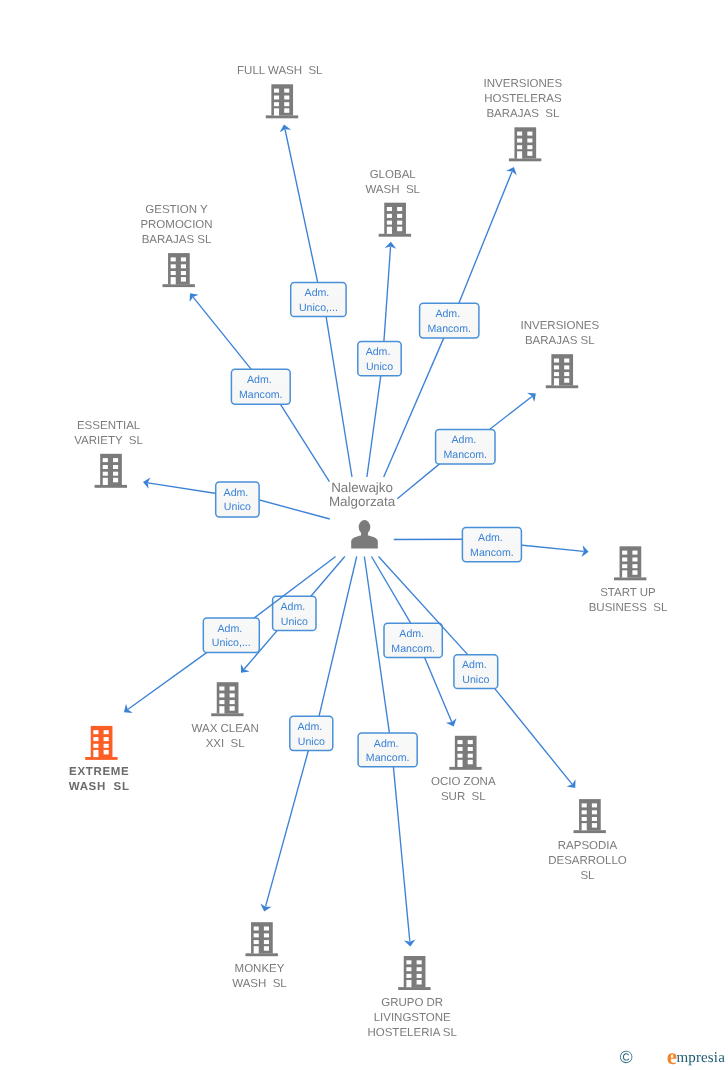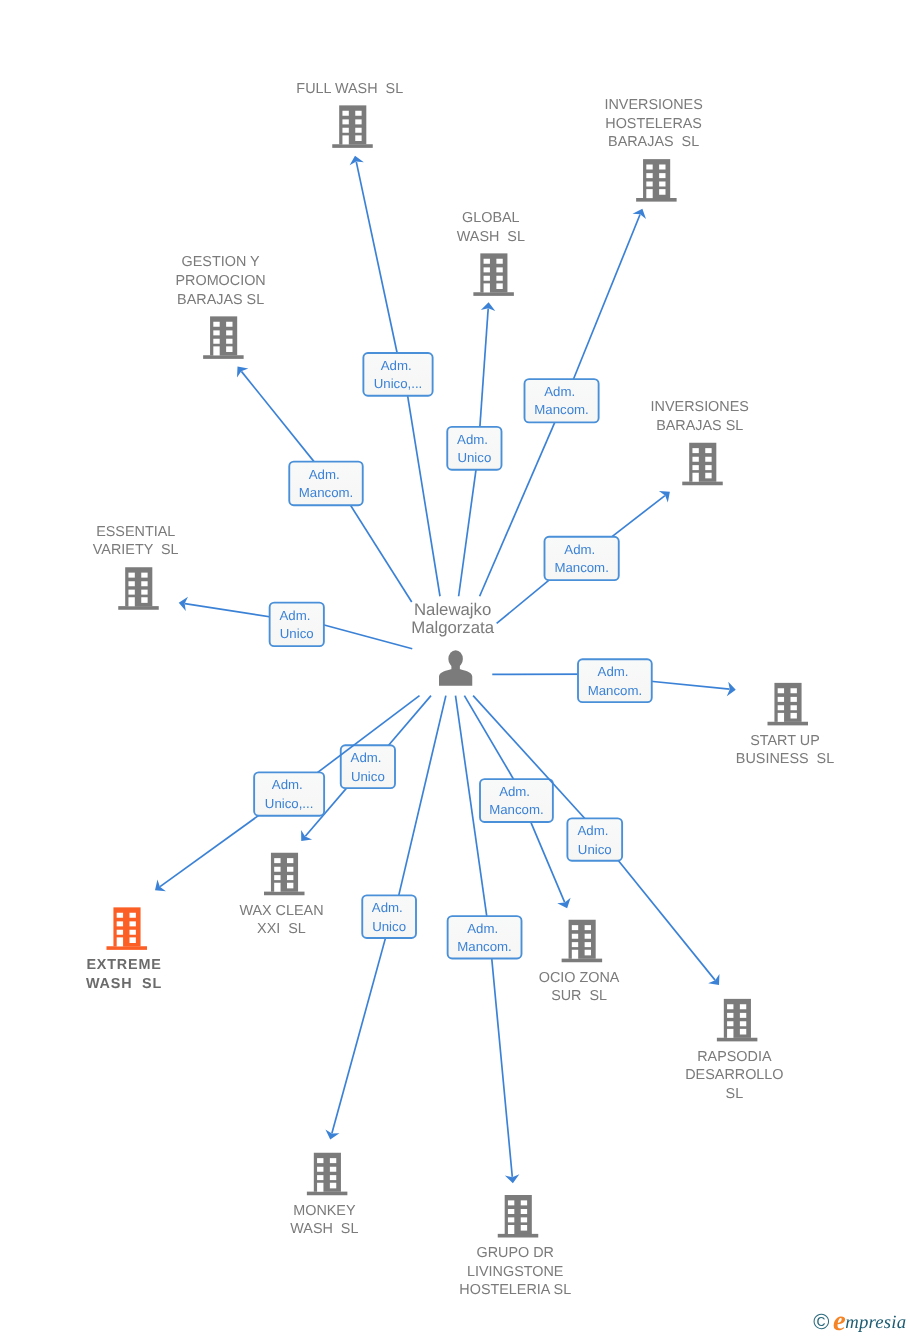--- a/index.html
+++ b/index.html
@@ -10,22 +10,22 @@
   .nodelabel{fill:#7b7b7b;font-family:"Liberation Sans",sans-serif;font-size:11.5px;text-anchor:middle;white-space:pre;}
   .nodelabel.hl{fill:#6b6b6b;font-weight:bold;letter-spacing:0.65px;}
   .personlabel{fill:#7b7b7b;font-family:"Liberation Sans",sans-serif;font-size:13.4px;text-anchor:middle;}
   .edgelabel{fill:#3b82d6;font-family:"Liberation Sans",sans-serif;font-size:10.6px;text-anchor:middle;white-space:pre;}
   .edge{stroke:#3b82d6;stroke-width:1.35;fill:none;}
   .ebox{fill:url(#boxgrad);stroke:#4a90d9;stroke-width:1.5;}
   #footer-logo{position:absolute;right:3px;bottom:4px;display:flex;align-items:baseline;
     line-height:1;white-space:nowrap;z-index:10;}
   #footer-logo .copy{color:#2b6a7c;font-family:"Liberation Sans",sans-serif;font-size:17.5px;
     margin-right:3px;position:relative;top:0.5px;}
-  #footer-logo .brand{font-family:"Liberation Serif",serif;font-style:italic;font-size:15px;
-    color:#1d5d73;letter-spacing:0.15px;}
+  #footer-logo .brand{font-family:"Liberation Serif",serif;font-size:15px;
+    color:#1d5d73;letter-spacing:0.15px;margin-left:31px;}
   #footer-logo .b-e{color:#f58426;font-size:23px;font-weight:bold;position:relative;top:1.5px;
     letter-spacing:-0.5px;}
 </style>
 </head>
 <body>
 
 <svg id="graph" viewBox="0 0 728 1070">
   <defs>
     <linearGradient id="boxgrad" x1="0" y1="0" x2="0" y2="1">
       <stop offset="0" stop-color="#f8f9f9"></stop>

